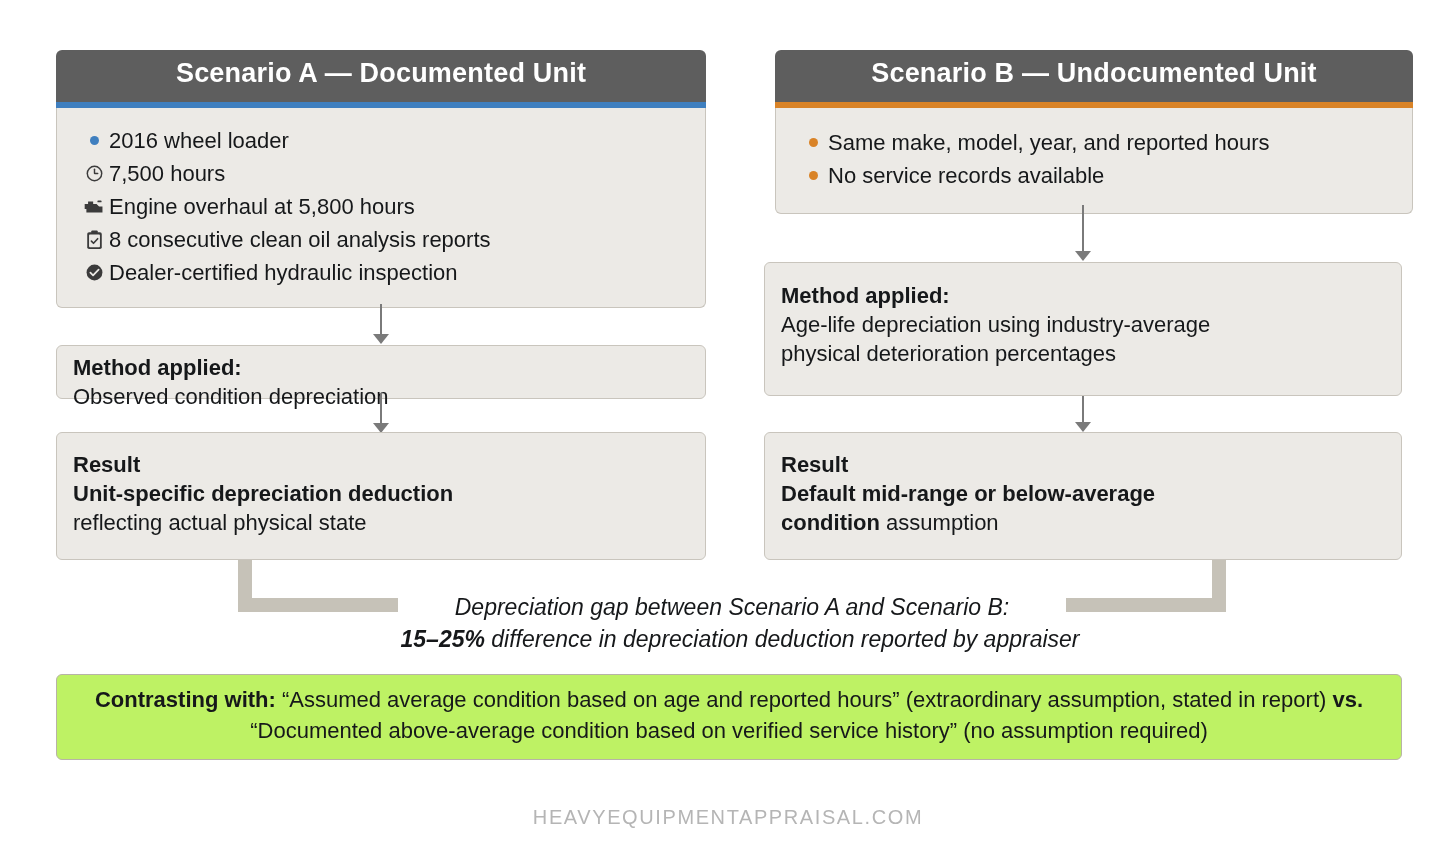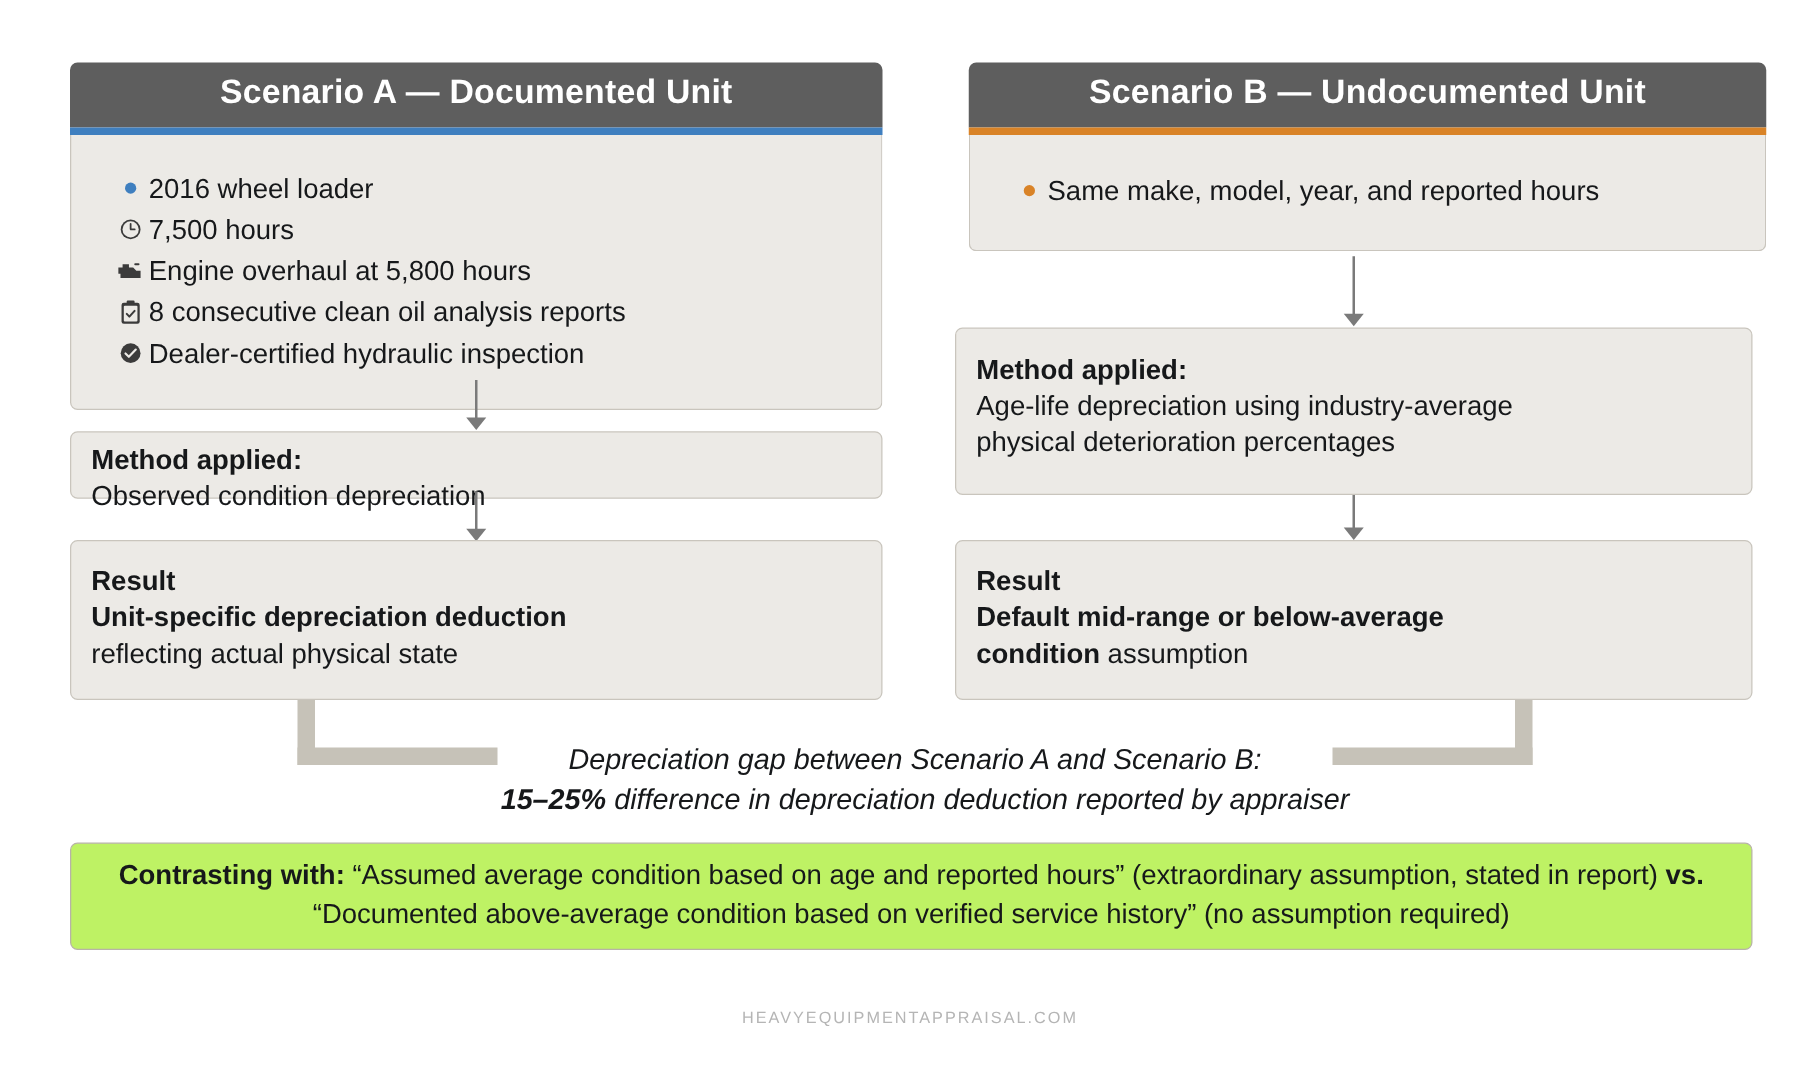--- a/index.html
+++ b/index.html
@@ -49,21 +49,21 @@
     background: #eceae6;
     border: 1px solid #c9c5bd;
     border-top: none;
     border-bottom-left-radius: 6px;
     border-bottom-right-radius: 6px;
     padding: 12px 18px 14px 18px;
     box-sizing: border-box;
   }
   ul.bullets {
     list-style: none;
-    margin: 14px;
+    margin: 4px;
     padding: 0;
   }
   ul.bullets li {
     display: flex;
     align-items: flex-start;
     font-size: 22px;
     line-height: 1.5;
     color: #16181a;
   }
   .bullet-icon {
@@ -171,21 +171,21 @@
   }
   .contrast-box b { font-weight: bold; }
 
   
   .watermark {
     position: absolute;
     left: 0;
     top: 806px;
     width: 1456px;
     text-align: center;
-    font-size: 13px;
+    font-size: 20px;
     letter-spacing: 1.6px;
     color: #b5b5b5;
   }
 </style>
 </head>
 <body>
 
 <div class="stage">
 
   <div class="col col-a">
@@ -271,20 +271,26 @@
     <div class="accent-bar" style="background:#d98327"></div>
 
     <div class="card-body" style="padding-top:14px; padding-bottom:17px;">
       <ul class="bullets">
         <li>
           <span class="bullet-icon">
               <span class="dot-orange"></span>
             </span>
           <span class="bullet-text">Same make, model, year, and reported hours</span>
         </li>
+        <li>
+          <span class="bullet-icon">
+              <span class="dot-orange"></span>
+            </span>
+          <span class="bullet-text">No service records available</span>
+        </li>
       </ul>
     </div>
   </div>
 
   <div class="arrow" style="left:1072px; top:205px; height:56px;">
     <div class="shaft"></div>
       <div class="head"></div>
   </div>
 
   <div class="box" style="position:absolute; left:764px; top:262px; width:638px; height:134px; padding-top:18px;">

